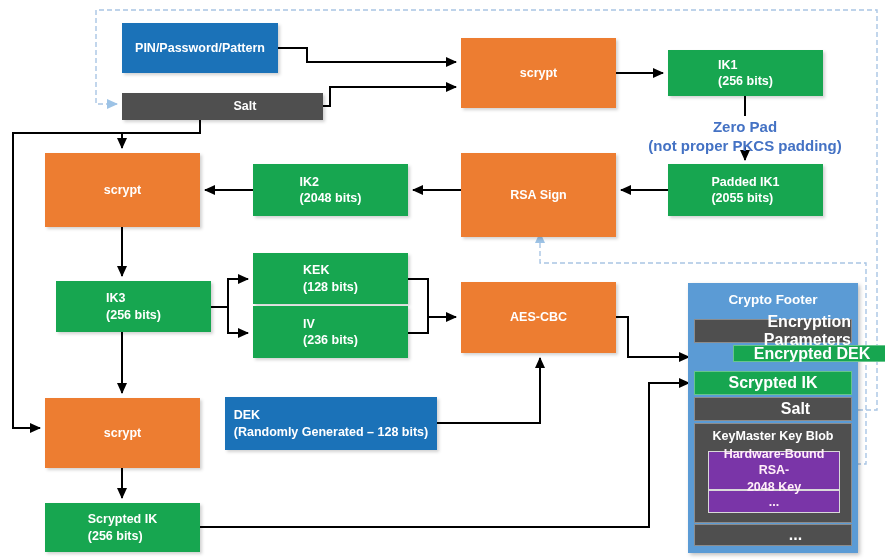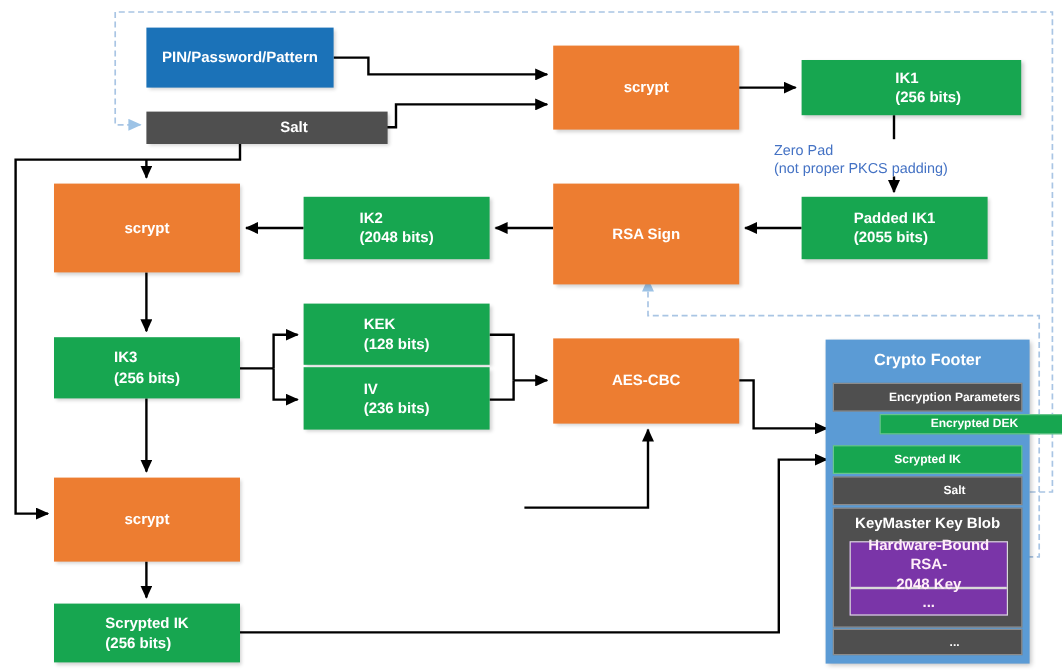--- a/index.html
+++ b/index.html
@@ -11,34 +11,34 @@
   .node{
     position:absolute;display:flex;align-items:center;justify-content:center;
     text-align:left;color:#ffffff;font-size:12.5px;font-weight:600;line-height:1.3;
     white-space:pre-line;box-shadow:2px 2px 3px rgba(0,0,0,0.18);
   }
   .blue{background:#1b72b8;}
   .gray{background:#4f4f4f;padding-left:45px;}
   .orange{background:#ed7d31;}
   .green{background:#17a650;}
   .note{
-    position:absolute;color:#4472c4;font-size:12px;line-height:1.25;
-    white-space:pre-line;font-weight:400;
+    position:absolute;text-align:center;color:#4472c4;font-size:15px;line-height:1.25;
+    white-space:pre-line;font-weight:700;
   }
   
   .panel{
     position:absolute;background:#5b9bd5;box-shadow:2px 2px 4px rgba(0,0,0,0.25);
   }
   .panel-title{
     position:absolute;left:0;top:9px;width:100%;text-align:center;color:#ffffff;
     font-size:13.5px;font-weight:600;
   }
   .prow{
     position:absolute;display:flex;align-items:center;justify-content:center;
-    color:#ffffff;font-size:10px;font-weight:700;text-align:right;
+    color:#ffffff;font-size:16px;font-weight:700;text-align:right;
     border:1px solid rgba(255,255,255,0.35);box-sizing:border-box;
   }
   .km-section{
     position:absolute;background:#4f4f4f;border:1px solid rgba(255,255,255,0.35);
     box-sizing:border-box;
   }
   .km-label{
     position:absolute;left:0;top:5px;width:100%;text-align:center;color:#ffffff;
     font-size:12.5px;font-weight:700;
   }
@@ -97,41 +97,43 @@
       <polyline points="122,468 122,498" marker-end="url(#arrB)"></polyline>
       <polyline points="437,423 540,423 540,358" marker-end="url(#arrB)"></polyline>
       <polyline points="616,317 628,317 628,357 689,357" marker-end="url(#arrB)"></polyline>
       <polyline points="200,527 649,527 649,383 689,383" marker-end="url(#arrB)"></polyline>
     </g>
   </svg>
 
   <div class="node blue" style="left:122px;top:23px;width:156px;height:50px;">PIN/Password/Pattern</div>
   <div class="node gray" style="left:122px;top:93px;width:156px;height:27px;">Salt</div>
   <div class="node orange" style="left:461px;top:38px;width:155px;height:70px;">scrypt</div>
-  <div class="node green" style="left:668px;top:50px;width:155px;height:46px;padding-left:28px;">IK1
+  <div class="node green" style="left:668px;top:50px;width:155px;height:46px;">IK1
 (256 bits)</div>
 
   <div class="note" style="left:645px;top:118px;width:200px;">Zero Pad
 (not proper PKCS padding)</div>
 
   <div class="node orange" style="left:45px;top:153px;width:155px;height:74px;">scrypt</div>
   <div class="node green" style="left:253px;top:164px;width:155px;height:52px;">IK2
 (2048 bits)</div>
   <div class="node orange" style="left:461px;top:153px;width:155px;height:84px;">RSA Sign</div>
   <div class="node green" style="left:668px;top:164px;width:155px;height:52px;">Padded IK1
 (2055 bits)</div>
 
-  <div class="node green" style="left:45px;top:281px;width:155px;height:51px;">IK3
+  <div class="node green" style="left:56px;top:281px;width:155px;height:51px;">IK3
 (256 bits)</div>
   <div class="node green" style="left:253px;top:253px;width:155px;height:51px;">KEK
 (128 bits)</div>
   <div class="node green" style="left:253px;top:306px;width:155px;height:52px;">IV
 (236 bits)</div>
   <div class="node orange" style="left:461px;top:282px;width:155px;height:71px;">AES-CBC</div>
 
+  <div class="node blue" style="left:225px;top:397px;width:212px;height:53px;">DEK
+(Randomly Generated – 128 bits)</div>
   <div class="node orange" style="left:45px;top:398px;width:155px;height:70px;">scrypt</div>
   <div class="node green" style="left:45px;top:503px;width:155px;height:49px;">Scrypted IK
 (256 bits)</div>
 
   <div class="panel" style="left:688px;top:283px;width:170px;height:270px;">
     <div class="panel-title">Crypto Footer</div>
 
     <div class="prow gray" style="left:6px;top:36px;width:158px;height:24px;">Encryption Parameters</div>
     <div class="prow green" style="left:6px;top:62px;width:158px;height:17px;margin-left:39px;">Encrypted DEK</div>
     <div class="prow green" style="left:6px;top:88px;width:158px;height:24px;">Scrypted IK</div>

